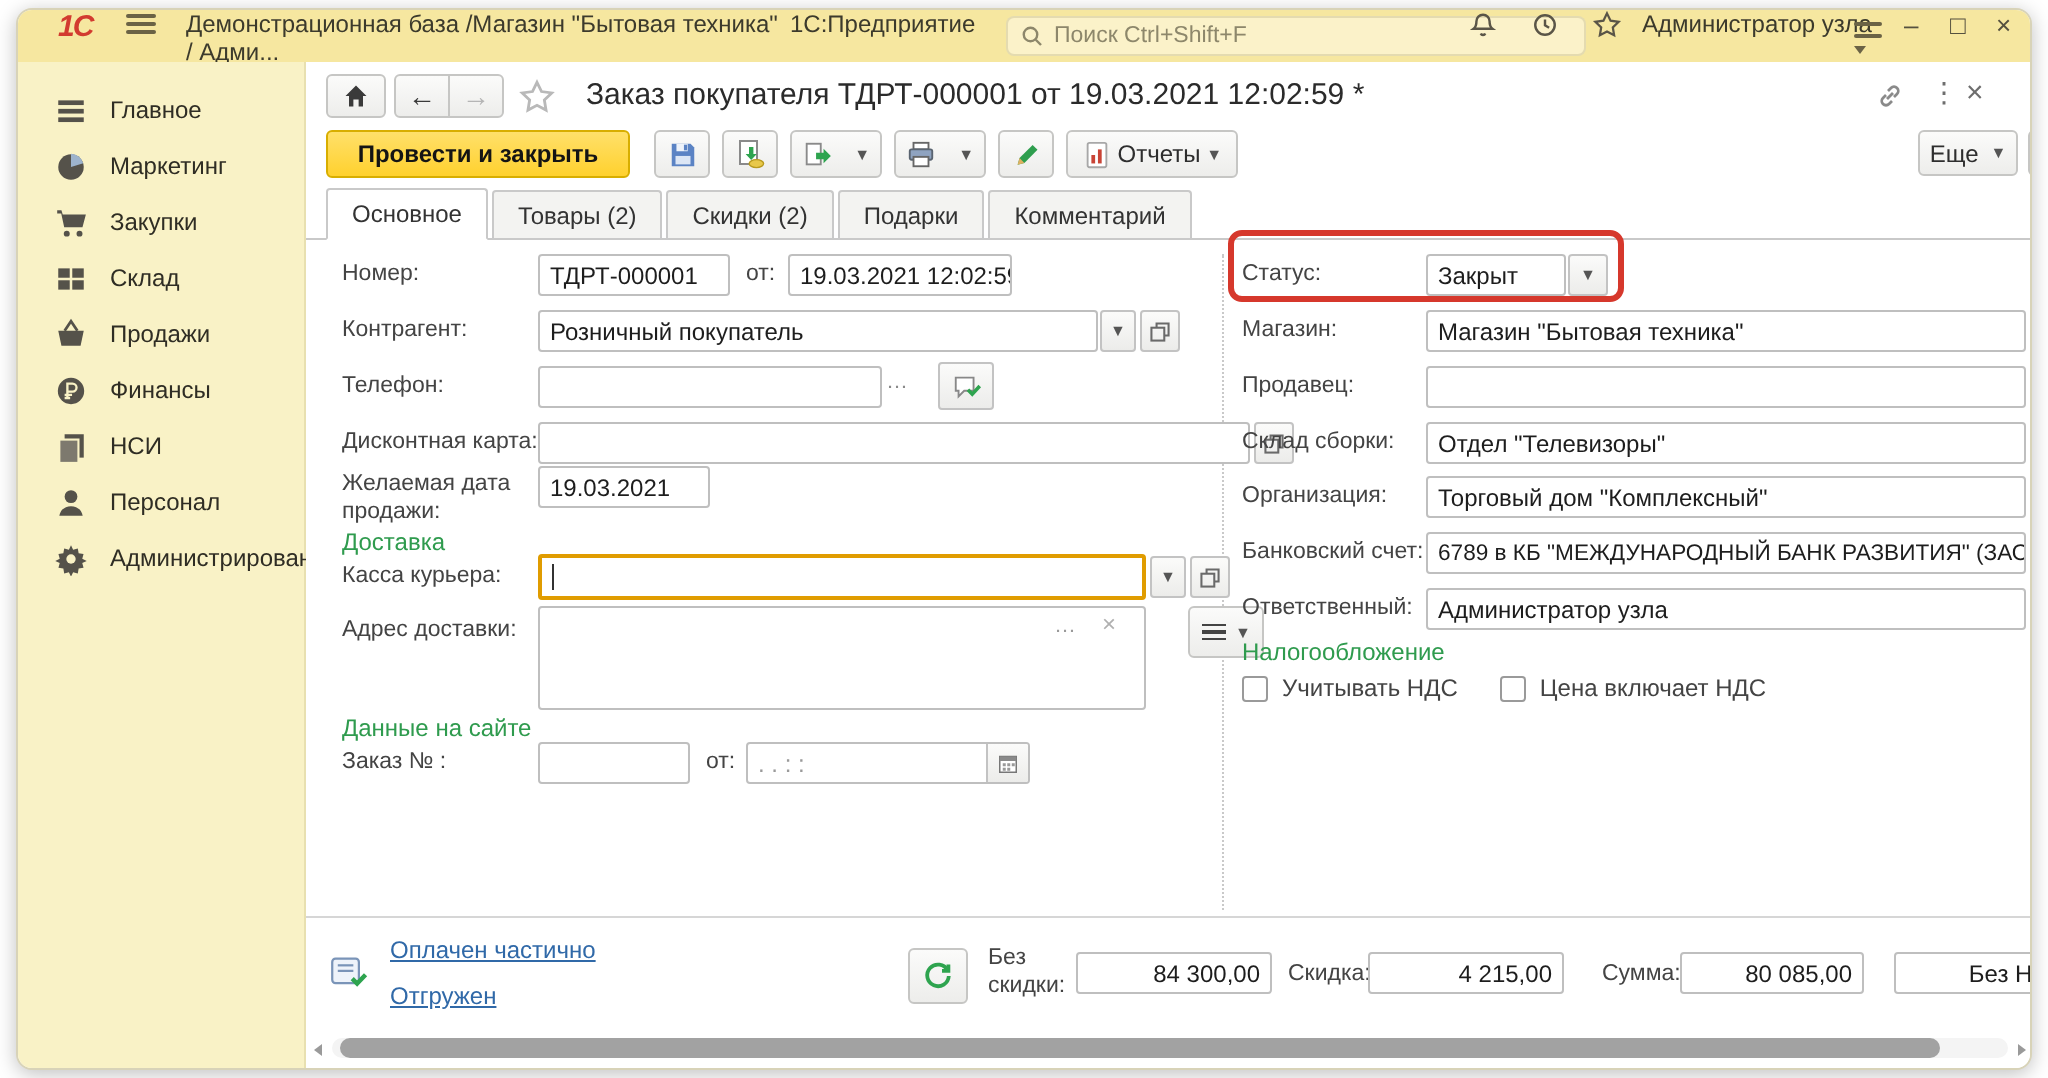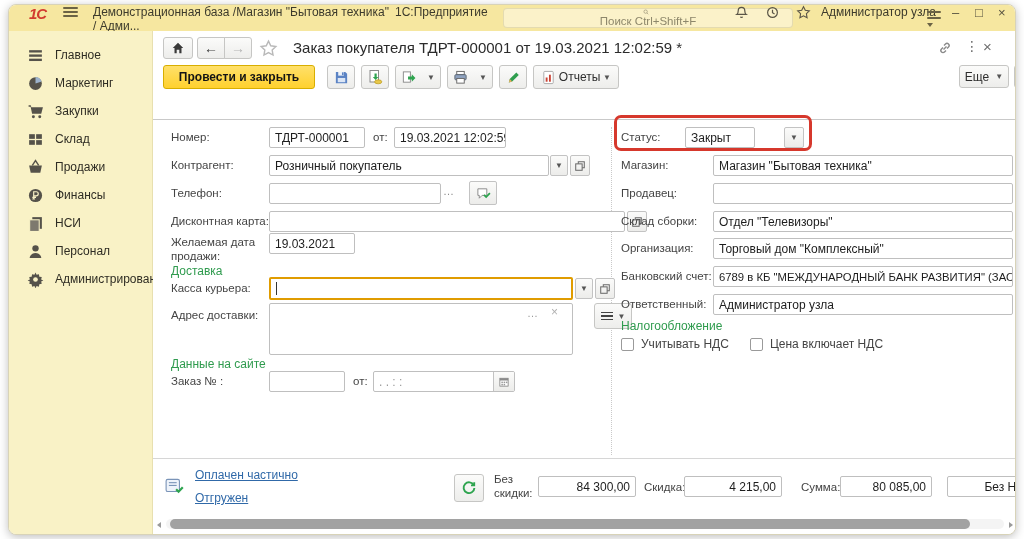--- a/index.html
+++ b/index.html
@@ -7,21 +7,21 @@
   .window { position:absolute; left:8px; top:4px; width:1008px; height:531px; border-radius:8px;
             overflow:hidden; background:#fff; border:1px solid #d8d3b8; box-shadow:0 2px 10px rgba(0,0,0,.25); }
   
   .titlebar { position:absolute; left:0; top:0; right:0; height:26px; background:#f6e7a0; }
   .tb { position:absolute; top:0; height:26px; display:flex; align-items:flex-start; color:#3c3a2c; font-size:12px; }
   .logo { font-weight:bold; font-style:italic; color:#d23b2f; font-size:15px; letter-spacing:-1px; }
   .burger { display:inline-block; width:15px; }
   .burger i, .svcmenu i { display:block; height:2px; background:#6b6345; margin:2px 0; border-radius:1px; }
   .search { position:absolute; left:494px; top:3px; width:290px; height:20px; border-radius:4px;
             background:rgba(255,252,235,.55); border:1px solid rgba(120,110,60,.18);
-            display:flex; align-items:center; padding:0 6px; color:#8d876b; font-size:11.5px;flex-direction:column; }
+            display:flex; align-items:center; padding:0 6px; color:#8d876b; font-size:11.5px; }
   .winbtn { font-size:13px; color:#55513f; width:22px; text-align:center; cursor:default; }
   
   .main { position:absolute; left:0; top:26px; right:0; bottom:0; display:flex; }
   .sidebar { width:144px; background:#f9f2c6; border-right:1px solid #e8e0b0; padding-top:10px; }
   .sb-item { display:flex; align-items:center; height:28px; padding-left:18px; color:#2f2d24; font-size:12px; }
   .sb-item .ic { width:17px; height:17px; margin-right:11px; flex:0 0 17px; }
   .content { position:relative; flex:1; background:#fff; }
   .abs { position:absolute; }
   
   .btn { display:inline-flex; align-items:center; justify-content:center; background:linear-gradient(#fbfbfa,#ededeb);
@@ -247,20 +247,27 @@
         <span style="font-size:12px;">Отчеты</span>
         <span class="caret">▼</span>
       </div>
       <div class="abs btn" style="left:806px; top:34px; width:50px; height:23px; gap:6px;">
         <span>Еще</span>
         <span class="caret">▼</span>
       </div>
       <div class="abs btn" style="left:861px; top:34px; width:12px; height:23px;"></div>
 
       <div class="abs" style="left:0; top:88px; width:864px; border-bottom:1px solid #c9c9c9;"></div>
+      <div class="abs" style="left:10px; top:63px; display:flex; align-items:flex-end; gap:2px; z-index:2;">
+        <div class="tab active" style="border-bottom:1px solid #fff; margin-bottom:-1px;">Основное</div>
+        <div class="tab">Товары (2)</div>
+        <div class="tab">Скидки (2)</div>
+        <div class="tab">Подарки</div>
+        <div class="tab">Комментарий</div>
+      </div>
 
       <div class="abs vsep" style="left:458px; top:96px; height:328px;"></div>
 
       <div class="abs lbl" style="left:18px; top:100px;">Номер:</div>
       <div class="abs fld" style="left:116px; top:96px; width:96px;">ТДРТ-000001</div>
       <div class="abs lbl" style="left:220px; top:100px;">от:</div>
       <div class="abs fld" style="left:241px; top:96px; width:112px;">19.03.2021 12:02:59</div>
 
       <div class="abs lbl" style="left:18px; top:128px;">Контрагент:</div>
       <div class="abs fld" style="left:116px; top:124px; width:280px;">Розничный покупатель</div>
@@ -339,21 +346,21 @@
               <rect x="7.5" y="7.5" width="2" height="2" fill="#999"></rect>
               <rect x="10.5" y="7.5" width="2" height="2" fill="#999"></rect>
               <rect x="4.5" y="10.5" width="2" height="2" fill="#999"></rect>
               <rect x="7.5" y="10.5" width="2" height="2" fill="#999"></rect>
             </svg>
         </span>
       </div>
 
       <div class="abs annot" style="left:461px; top:84px; width:198px; height:36px;"></div>
       <div class="abs lbl" style="left:468px; top:100px;">Статус:</div>
-      <div class="abs fld" style="left:532px; top:96px; width:70px;">Закрыт</div>
+      <div class="abs fld" style="left:560px; top:96px; width:70px;">Закрыт</div>
       <div class="abs ddb" style="left:631px; top:96px; width:20px;">
           <span>▼</span>
         </div>
 
       <div class="abs lbl" style="left:468px; top:128px;">Магазин:</div>
       <div class="abs fld" style="left:560px; top:124px; width:300px;">Магазин "Бытовая техника"</div>
 
       <div class="abs lbl" style="left:468px; top:156px;">Продавец:</div>
       <div class="abs fld" style="left:560px; top:152px; width:300px;"></div>
 

